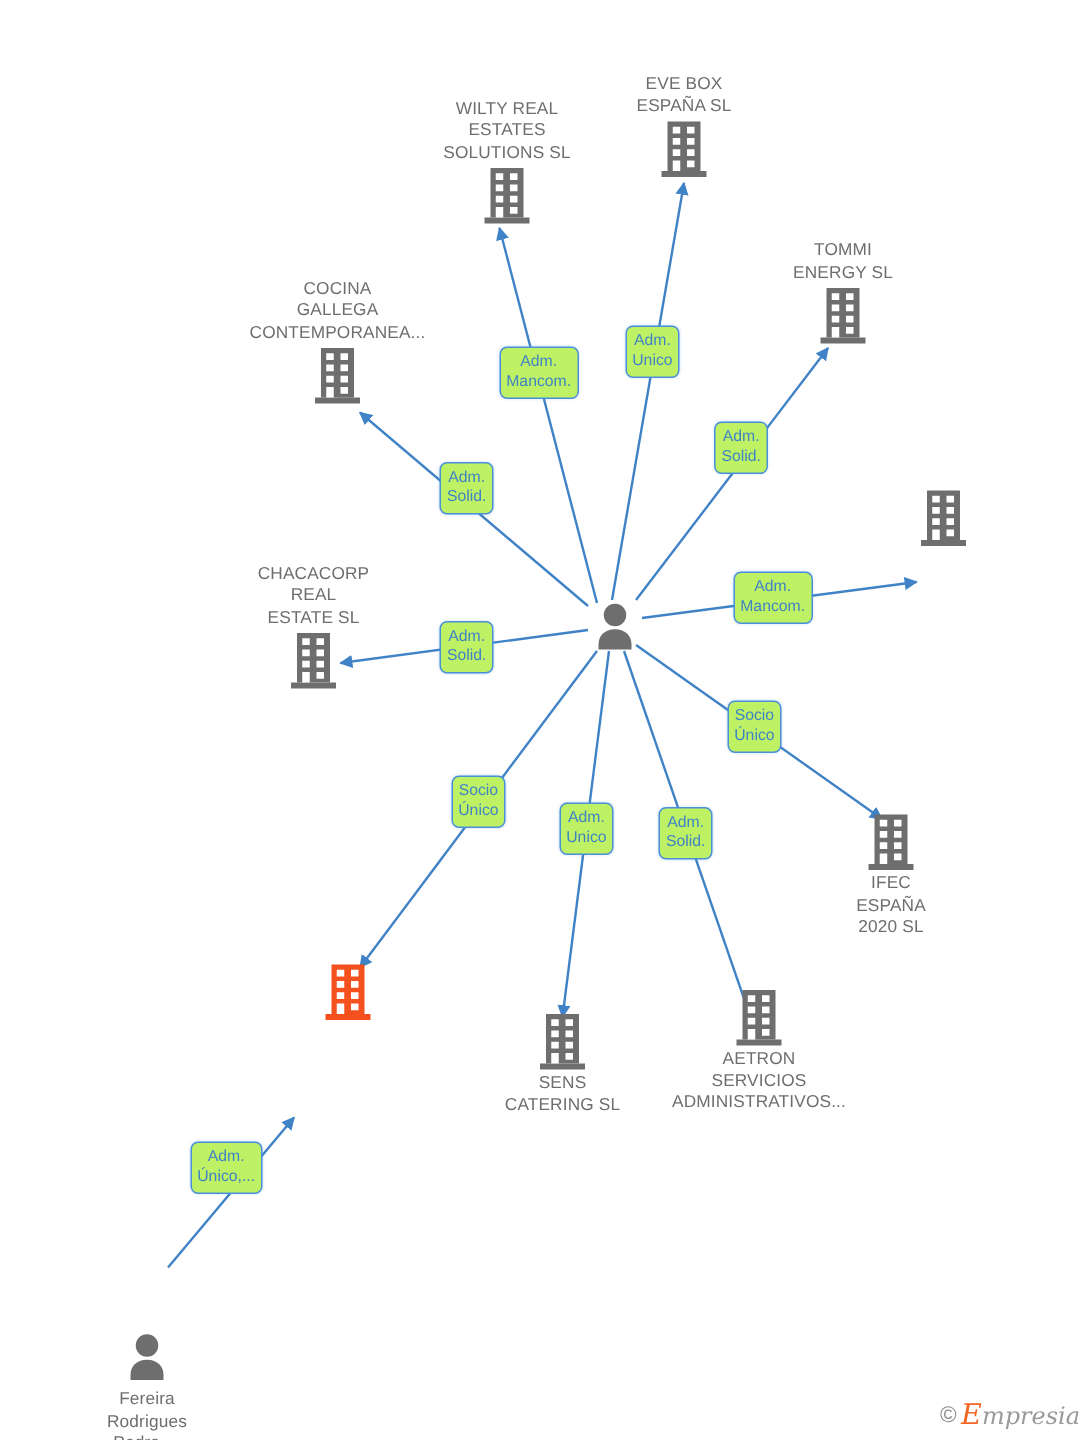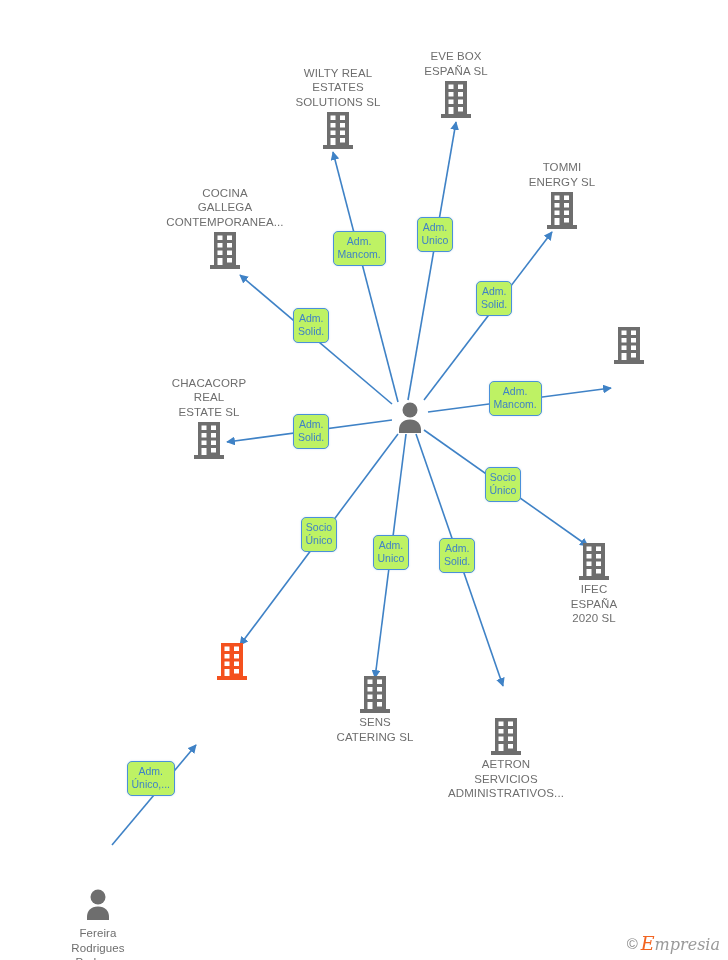--- a/index.html
+++ b/index.html
@@ -240,21 +240,21 @@
             <rect x="19" y="5.5" width="5" height="4.5" fill="#fff"></rect>
             <rect x="9.5" y="13" width="5" height="4.5" fill="#fff"></rect>
             <rect x="19" y="13" width="5" height="4.5" fill="#fff"></rect>
             <rect x="9.5" y="20.5" width="5" height="4.5" fill="#fff"></rect>
             <rect x="19" y="20.5" width="5" height="4.5" fill="#fff"></rect>
             <rect x="9.5" y="28" width="5" height="7" fill="#fff"></rect>
             <rect x="19" y="28" width="5" height="4.5" fill="#fff"></rect>
           </svg></span>
         <div class="caption">SENS<br>CATERING SL</div>
       </div>
-      <div class="node" style="left: 506px; top: 716px;">
+      <div class="node" style="left: 506px; top: 658px;">
         <span class="glyph"><svg width="34" height="40" viewBox="0 0 34 40" xmlns="http://www.w3.org/2000/svg">
             <rect x="6" y="2" width="22" height="33" fill="#6e6e6e"></rect>
             <rect x="2" y="35" width="30" height="4" fill="#6e6e6e"></rect>
             <rect x="9.5" y="5.5" width="5" height="4.5" fill="#fff"></rect>
             <rect x="19" y="5.5" width="5" height="4.5" fill="#fff"></rect>
             <rect x="9.5" y="13" width="5" height="4.5" fill="#fff"></rect>
             <rect x="19" y="13" width="5" height="4.5" fill="#fff"></rect>
             <rect x="9.5" y="20.5" width="5" height="4.5" fill="#fff"></rect>
             <rect x="19" y="20.5" width="5" height="4.5" fill="#fff"></rect>
             <rect x="9.5" y="28" width="5" height="7" fill="#fff"></rect>

